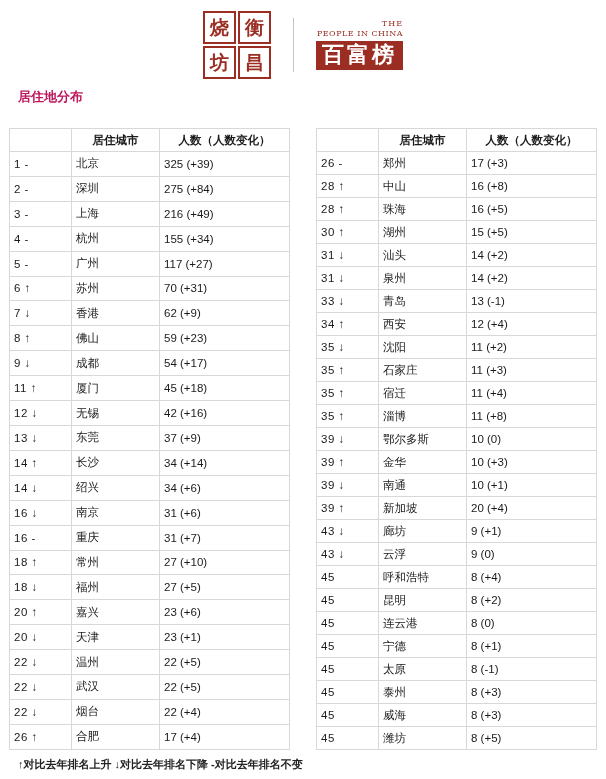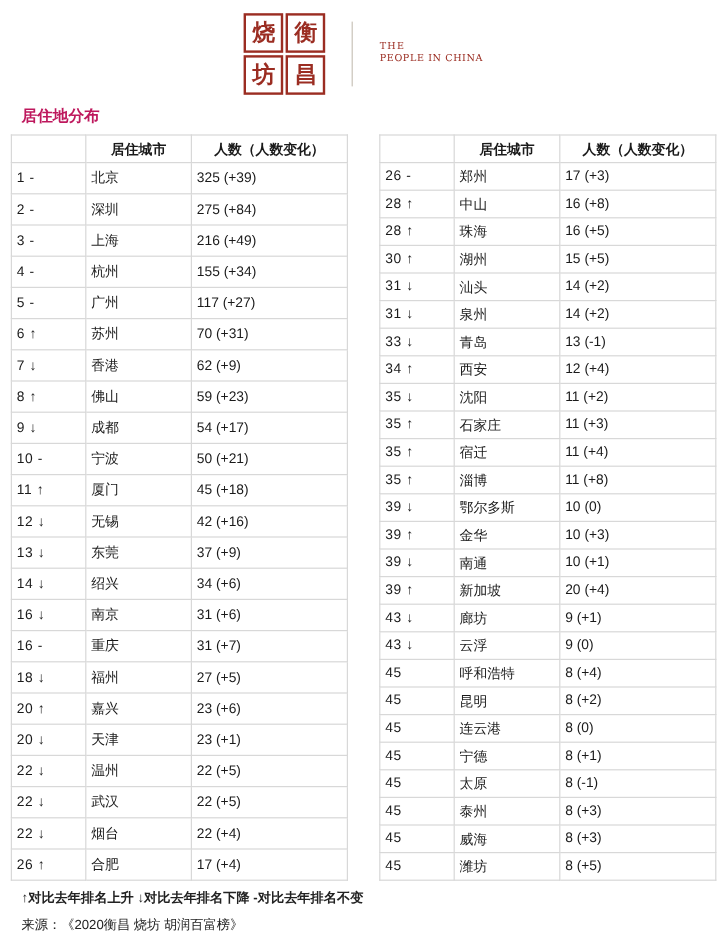--- a/index.html
+++ b/index.html
@@ -56,21 +56,21 @@
     flex-direction: column;
     gap: 2px;
   }
   .divider-vert {
     width: 1px;
     height: 54px;
     background: #c9c2b8;
     margin: 0 8px;
   }
   .logo-right {
-    text-align: left;
+    text-align: right;
     line-height: 1;
   }
   .logo-right .the {
     font-family: "DejaVu Serif", serif;
     font-size: 8px;
     letter-spacing: 1px;
     color: #9b2d22;
     margin-bottom: 1px;
   }
   .logo-right .richest {
@@ -110,20 +110,21 @@
   
   .tables {
     display: flex;
     gap: 26px;
     justify-content: center;
   }
   table.rank {
     border-collapse: collapse;
     width: 280px;
     table-layout: fixed;
+    margin-top: 16px;
   }
   table.rank th, table.rank td {
     border: 1px solid #d8d8d8;
     font-size: 11.5px;
     height: 23px;
     padding: 0 4px;
     box-sizing: border-box;
     white-space: nowrap;
     overflow: hidden;
   }
@@ -178,20 +179,21 @@
         <div class="seal">衡</div>
         <div class="seal">昌</div>
       </div>
     </div>
 
     <div class="divider-vert"></div>
 
     <div class="logo-right">
       <div class="the">THE</div>
       <div class="sub-en">PEOPLE IN CHINA</div>
+      <div class="cn">百富榜</div>
     </div>
   </div>
 
   <div class="section-title">居住地分布</div>
 
   <div class="tables">
 
     <table class="rank">
       <colgroup>
         <col class="c-rank">
@@ -245,53 +247,58 @@
             <td class="rank-cell">8 ↑</td>
             <td class="city-cell">佛山</td>
             <td class="num-cell">59 (+23)</td>
           </tr>
           <tr>
             <td class="rank-cell">9 ↓</td>
             <td class="city-cell">成都</td>
             <td class="num-cell">54 (+17)</td>
           </tr>
           <tr>
-            <td class="rank-cell">10 -</td>
-            <td class="city-cell">宁波</td>
-            <td class="num-cell">50 (+21)</td>
-          </tr>
-          <tr>
             <td class="rank-cell">11 ↑</td>
             <td class="city-cell">厦门</td>
             <td class="num-cell">45 (+18)</td>
           </tr>
           <tr>
             <td class="rank-cell">12 ↓</td>
             <td class="city-cell">无锡</td>
             <td class="num-cell">42 (+16)</td>
           </tr>
           <tr>
             <td class="rank-cell">13 ↓</td>
             <td class="city-cell">东莞</td>
             <td class="num-cell">37 (+9)</td>
           </tr>
           <tr>
+            <td class="rank-cell">14 ↑</td>
+            <td class="city-cell">长沙</td>
+            <td class="num-cell">34 (+14)</td>
+          </tr>
+          <tr>
             <td class="rank-cell">14 ↓</td>
             <td class="city-cell">绍兴</td>
             <td class="num-cell">34 (+6)</td>
           </tr>
           <tr>
             <td class="rank-cell">16 ↓</td>
             <td class="city-cell">南京</td>
             <td class="num-cell">31 (+6)</td>
           </tr>
           <tr>
             <td class="rank-cell">16 -</td>
             <td class="city-cell">重庆</td>
             <td class="num-cell">31 (+7)</td>
+          </tr>
+          <tr>
+            <td class="rank-cell">18 ↑</td>
+            <td class="city-cell">常州</td>
+            <td class="num-cell">27 (+10)</td>
           </tr>
           <tr>
             <td class="rank-cell">18 ↓</td>
             <td class="city-cell">福州</td>
             <td class="num-cell">27 (+5)</td>
           </tr>
           <tr>
             <td class="rank-cell">20 ↑</td>
             <td class="city-cell">嘉兴</td>
             <td class="num-cell">23 (+6)</td>

